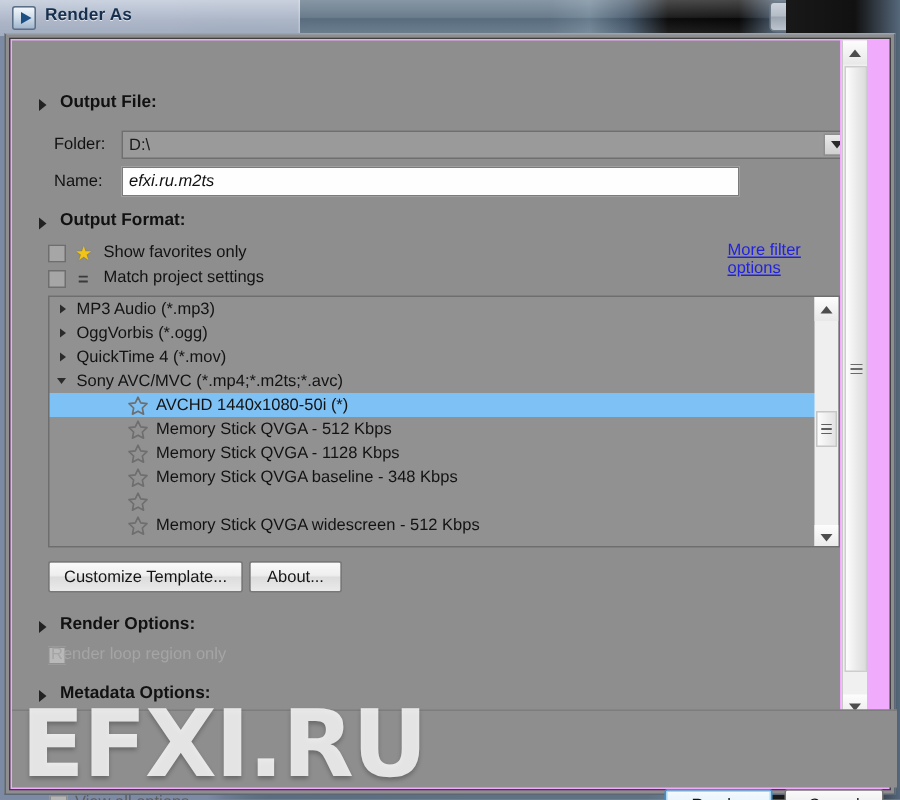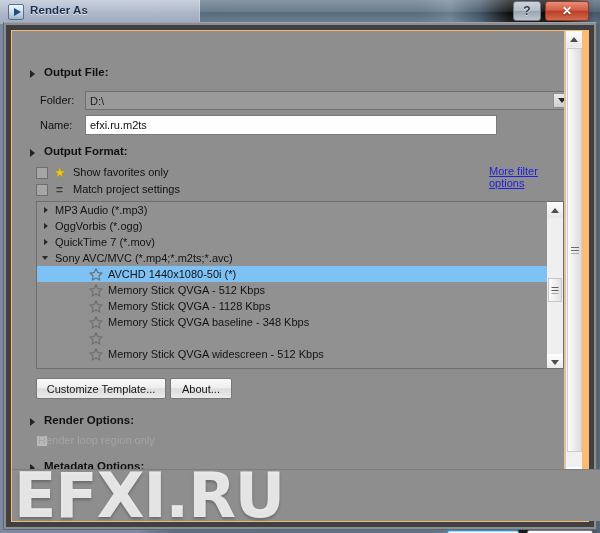--- a/index.html
+++ b/index.html
@@ -28,21 +28,21 @@
   #window {
     position: absolute;
     left: 0; top: 0;
     width: 600px; height: 533px;
     background: transparent;
   }
 
   
   #titlebar {
     position: absolute; left: 0; top: 0;
-    width: 600px; height: 24px;
+    width: 524px; height: 24px;
     overflow: hidden;
   }
   #titlebar .glass {
     position: absolute; inset: 0;
     background:
       linear-gradient(180deg, rgba(255,255,255,0.26) 0%, rgba(255,255,255,0.08) 48%, rgba(0,0,0,0.05) 52%, rgba(255,255,255,0.10) 100%),
       linear-gradient(90deg,
         #808da6 0%, #7f8ca5 22%,
         #67778d 25%, #5c6f81 29%,
         #5e7284 40%, #5e7284 70%,
@@ -102,22 +102,22 @@
   
   #dialog {
     position: absolute; left: 3px; top: 22px;
     width: 594px; height: 508px;
     background: #8e8e8e;
     border: 1px solid #5c6675;
     border-top: 1px solid #9aa3b0;
   }
   #dialog-inner {
     position: absolute; inset: 2px;
-    background: #fdba74;
-    border: 5px solid #404040;
+    background: #f0abfc;
+    border: 1px solid #404040;
   }
 
   
   #content {
     position: absolute;
     left: 1px; top: 1px;
     width: 552px; height: 452px;
     background: #8e8e8e;
     overflow: hidden;
   }
@@ -209,20 +209,21 @@
   
   #name-input {
     position: absolute; left: 73px; top: 84px;
     width: 412px; height: 20px;
     background: #fefefe;
     border: 1px solid #7b7b7b;
     font-family: "Liberation Sans", sans-serif;
     font-size: 11px; color: #111;
     padding: 0 4px;
     outline: none;
+    font-style: italic;
   }
 
   .btn {
     position: absolute;
     background: linear-gradient(180deg,#fafafa 0%, #eeeeee 45%, #dcdcdc 52%, #eaeaea 100%);
     border: 1px solid #787878;
     border-radius: 2px;
     font-family: "Liberation Sans", sans-serif;
     font-size: 11px; color: #151515;
     display: flex; align-items: center; justify-content: center;
@@ -443,21 +444,21 @@
               <div class="tree-row group">
                 <span class="tg">
                   <span class="tri-r"></span>
                 </span>
                 <span>OggVorbis (*.ogg)</span>
               </div>
               <div class="tree-row group">
                 <span class="tg">
                   <span class="tri-r"></span>
                 </span>
-                <span>QuickTime 7 (*.mov)</span>
+                <span>QuickTime 4 (*.mov)</span>
               </div>
               <div class="tree-row group">
                 <span class="tg">
                   <span class="tri-d"></span>
                 </span>
                 <span>Sony AVC/MVC (*.mp4;*.m2ts;*.avc)</span>
               </div>
               <div class="tree-row leaf selected">
                 <span class="star-outline">
                   <svg width="14" height="13" viewBox="0 0 14 13">

